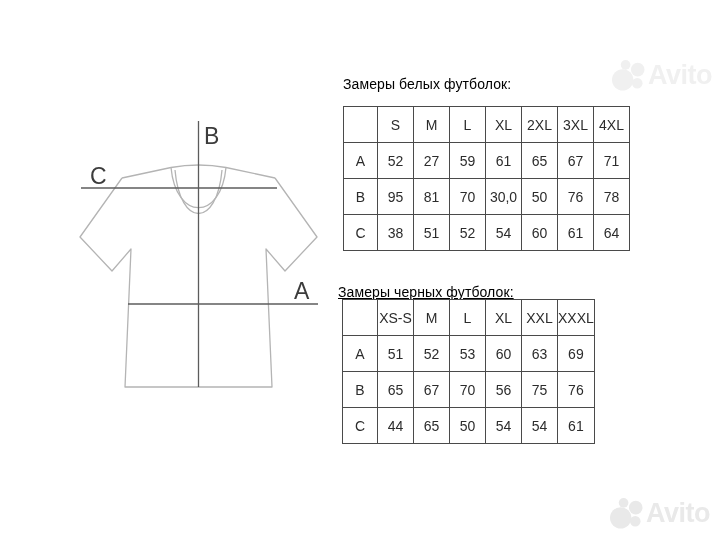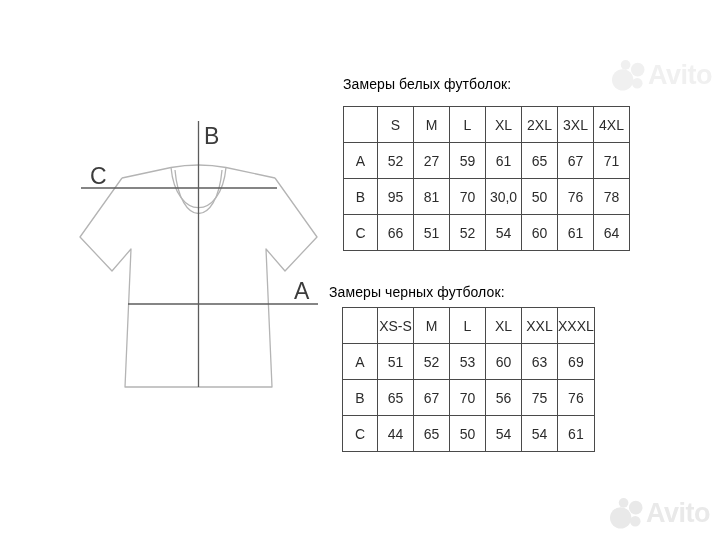--- a/index.html
+++ b/index.html
@@ -135,34 +135,34 @@
       <td>95</td>
       <td>81</td>
       <td>70</td>
       <td>30,0</td>
       <td>50</td>
       <td>76</td>
       <td>78</td>
     </tr>
     <tr>
       <td>C</td>
-      <td>66</td>
+      <td>38</td>
       <td>51</td>
       <td>52</td>
       <td>54</td>
       <td>60</td>
       <td>61</td>
       <td>64</td>
     </tr>
   </tbody>
     </table>
 
-  <div class="section-title" style="left:329px; top:284px;">Замеры черных футболок:</div>
-
-  <table class="size-table" style="left:342px; top:307px;">
+  <div class="section-title" style="left:338px; top:284px;text-decoration:underline;">Замеры черных футболок:</div>
+
+  <table class="size-table" style="left:342px; top:299px;">
     <colgroup>
       <col style="width:35px;">
         <col style="width:36px;">
         <col style="width:36px;">
         <col style="width:36px;">
       <col style="width:36px;">
         <col style="width:36px;">
         <col style="width:36px;">
     </colgroup>
     <tbody>

